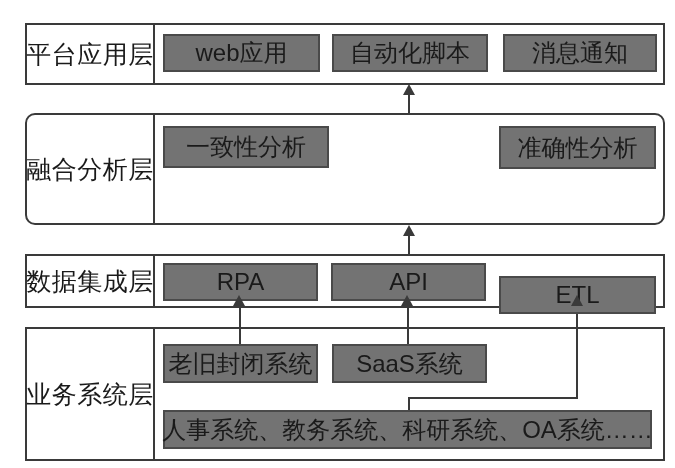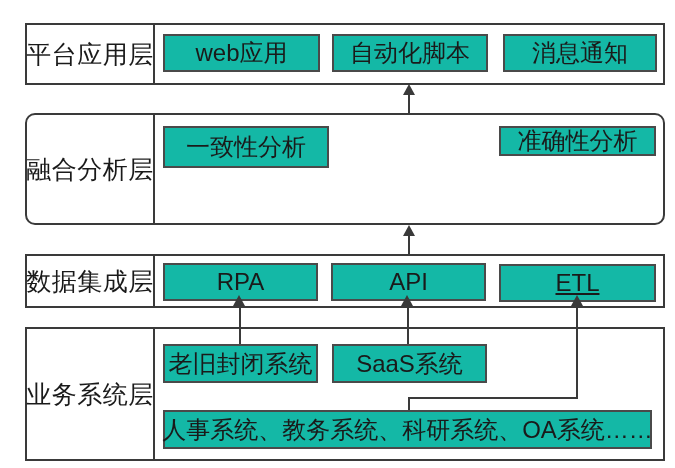--- a/index.html
+++ b/index.html
@@ -36,21 +36,21 @@
     align-items: center;
     justify-content: center;
     font-size: 25px;
     letter-spacing: 0.5px;
     white-space: nowrap;
   }
   .node {
     position: absolute;
     box-sizing: border-box;
     border: 2px solid #4a4a4a;
-    background: #14b8a6;
+    background: #737373;
     display: flex;
     align-items: center;
     justify-content: center;
     font-size: 24px;
     white-space: nowrap;
     z-index: 2;
   }
   .vline, .hline {
     position: absolute;
     background: #3a3a3a;
@@ -82,33 +82,33 @@
 
   <div>
     <div class="vline" style="left:408px;top:94px;height:19px;"></div>
     <div class="arrowhead" style="left:403px;top:84px;"></div>
   </div>
 
   <section class="layer" style="top:113px;height:112px;border-radius:10px;">
     <div class="layer-label">融合分析层</div>
   </section>
   <div class="node" style="left:163px;top:126px;width:166px;height:42px;">一致性分析</div>
-  <div class="node" style="left:499px;top:126px;width:157px;height:30px;">准确性分析</div>
+  <div class="node" style="left:499px;top:126px;width:157px;height:43px;">准确性分析</div>
 
   <div>
     <div class="vline" style="left:408px;top:235px;height:19px;"></div>
     <div class="arrowhead" style="left:403px;top:225px;"></div>
   </div>
 
   <section class="layer" style="top:254px;height:54px;">
     <div class="layer-label">数据集成层</div>
   </section>
   <div class="node" style="left:163px;top:263px;width:155px;height:38px;">RPA</div>
   <div class="node" style="left:331px;top:263px;width:155px;height:38px;">API</div>
-  <div class="node" style="left:499px;top:264px;width:157px;height:38px;text-decoration:underline;">ETL</div>
+  <div class="node" style="left:499px;top:276px;width:157px;height:38px;">ETL</div>
 
   <div>
     <div class="vline" style="left:239px;top:305px;height:39px;"></div>
     <div class="arrowhead" style="left:233px;top:295px;"></div>
   </div>
 
   <div>
     <div class="vline" style="left:407px;top:305px;height:39px;"></div>
     <div class="arrowhead" style="left:401px;top:295px;"></div>
   </div>

